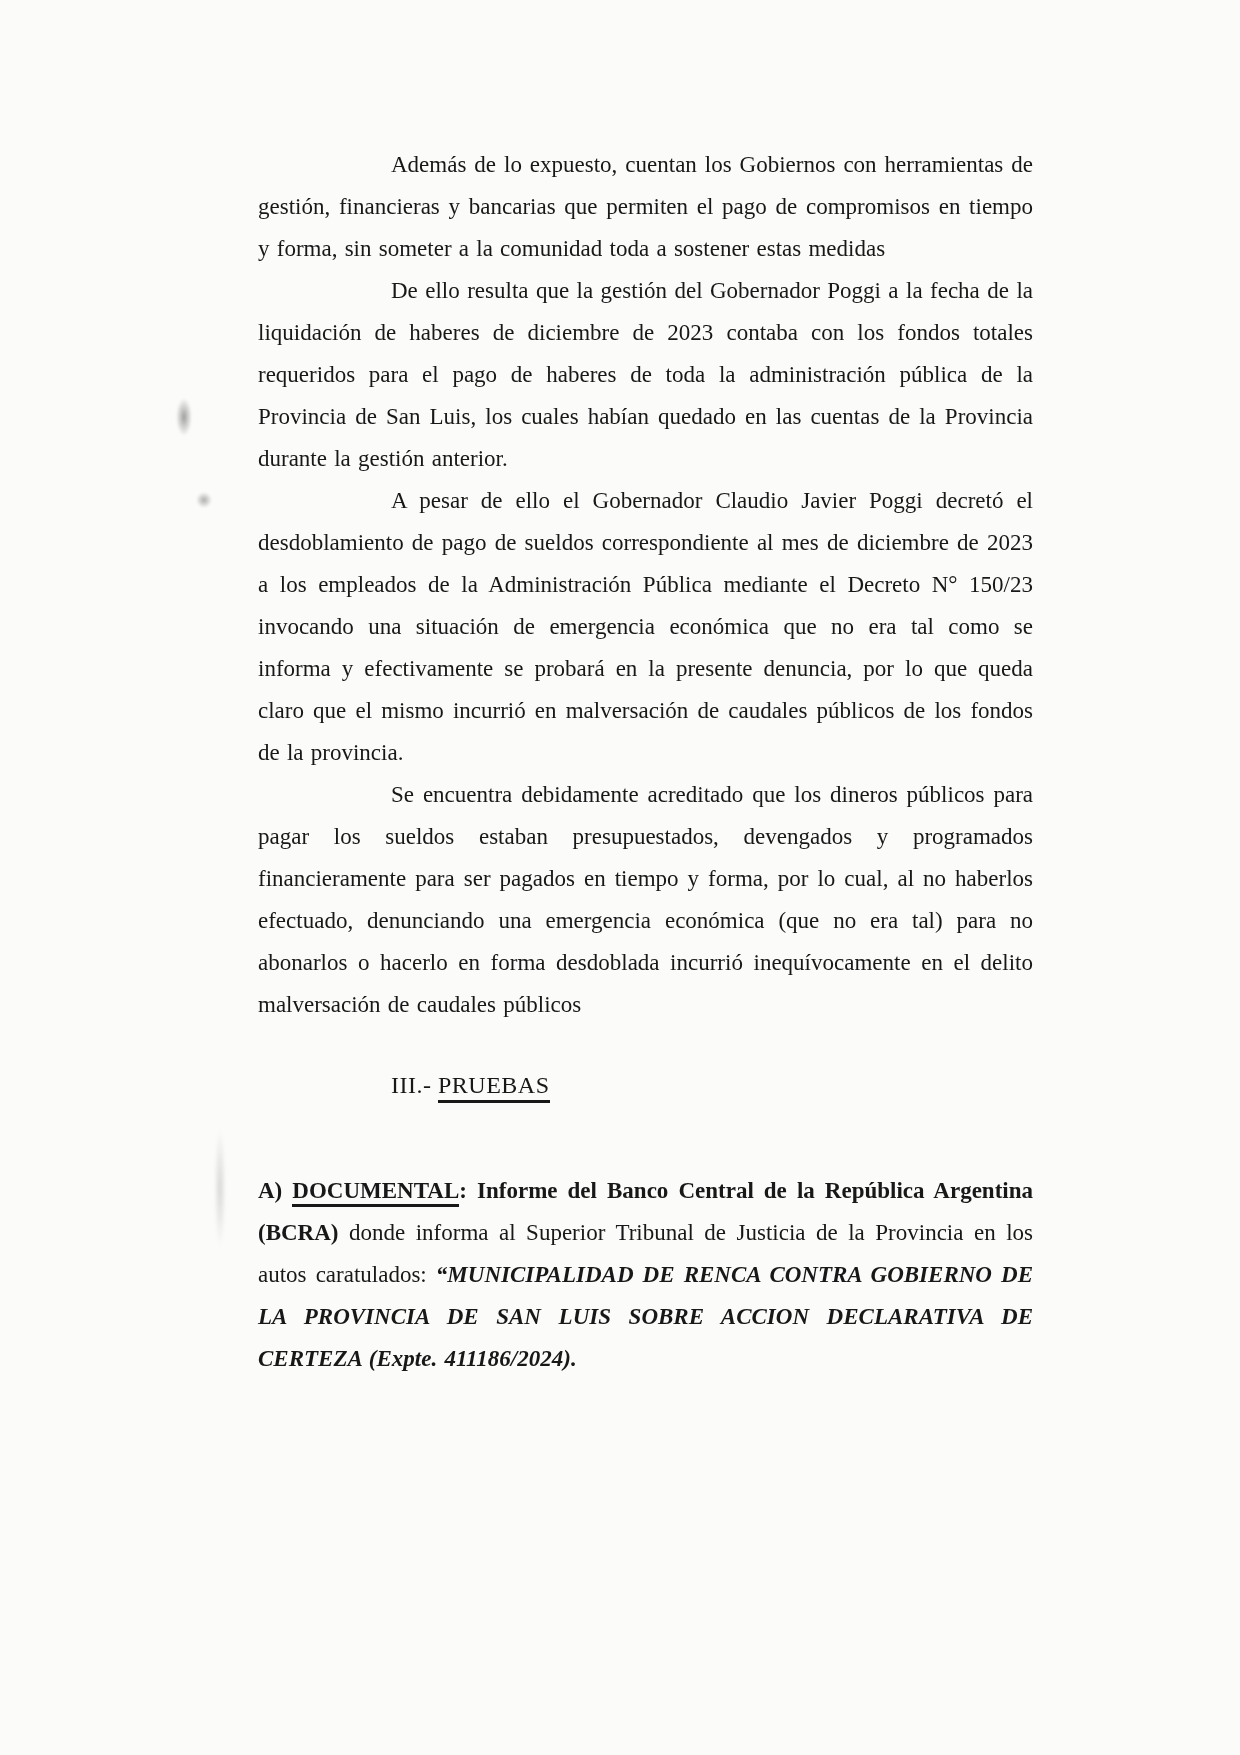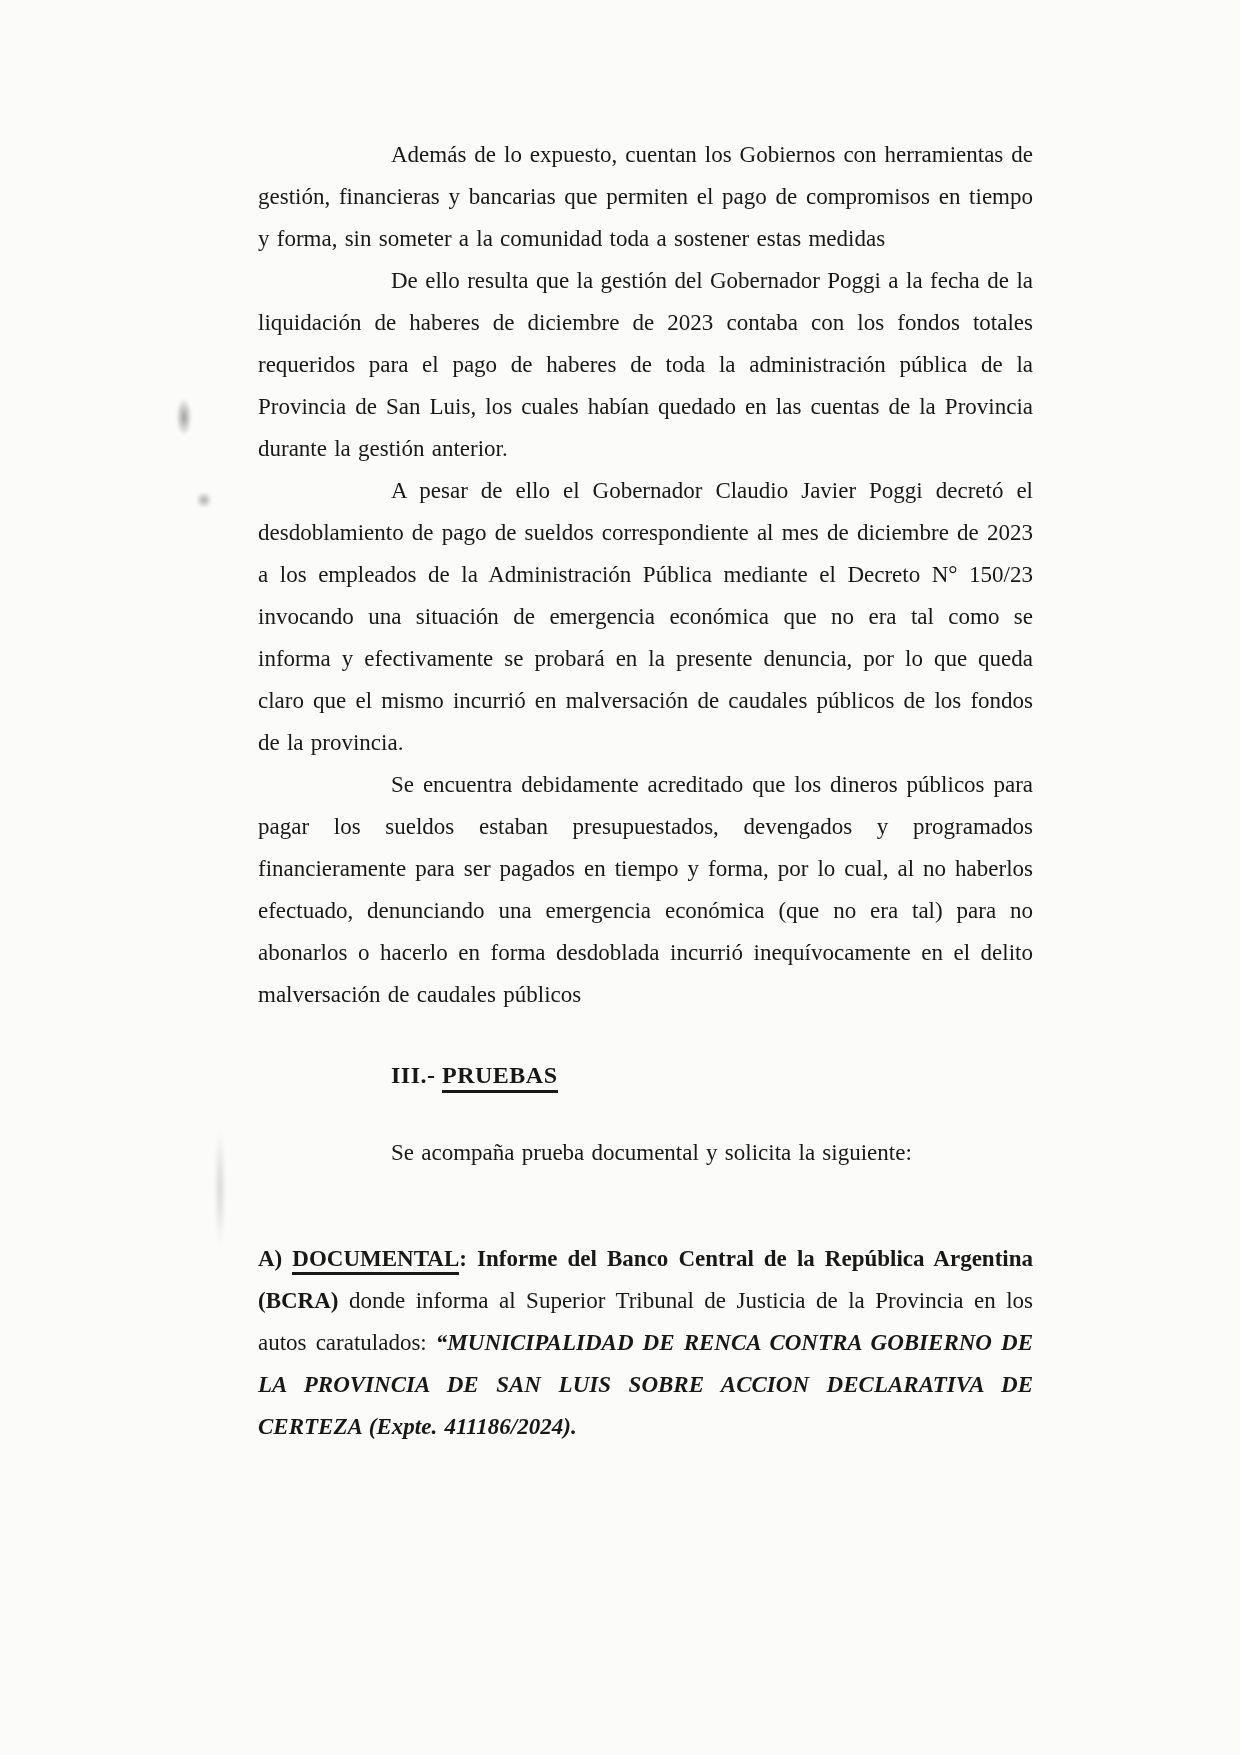--- a/index.html
+++ b/index.html
@@ -12,38 +12,38 @@
     width: 1240px;
     height: 1755px;
     background: #fbfbfa;
     overflow: hidden;
     font-family: "Liberation Serif", "DejaVu Serif", serif;
     color: #181818;
   }
   .content {
     position: absolute;
     left: 258px;
-    top: 134px;
+    top: 144px;
     width: 775px;
   }
   p.body {
     margin: 0;
     font-size: 23px;
     line-height: 42px;
     text-align: justify;
     word-spacing: 1.5px;
   }
   p.indent {
     text-indent: 133px;
   }
   h2.heading {
-    margin: 38px 0 36px 133px;
+    margin: 38px 0 24px 133px;
     font-size: 24px;
     line-height: 42px;
-    font-weight: bold;
+    font-weight: normal;
     letter-spacing: 0.5px;
   }
   .hu {
     border-bottom: 3px solid #181818;
     padding-bottom: 2px;
   }
   p.documental {
     margin-top: 64px;
   }
   .b { font-weight: bold; }
@@ -88,18 +88,17 @@
 
 
     <p class="body indent">De ello resulta que la gestión del Gobernador Poggi a la fecha de la liquidación de haberes de diciembre de 2023 contaba con los fondos totales requeridos para el pago de haberes de toda la administración pública de la Provincia de San Luis, los cuales habían quedado en las cuentas de la Provincia durante la gestión anterior.</p>
 
     <p class="body indent">A pesar de ello el Gobernador Claudio Javier Poggi decretó el desdoblamiento de pago de sueldos correspondiente al mes de diciembre de 2023 a los empleados de la Administración Pública mediante el Decreto N° 150/23 invocando una situación de emergencia económica que no era tal como se informa y efectivamente se probará en la presente denuncia, por lo que queda claro que el mismo incurrió en malversación de caudales públicos de los fondos de la provincia.</p>
 
     <p class="body indent">Se encuentra debidamente acreditado que los dineros públicos para pagar los sueldos estaban presupuestados, devengados y programados financieramente para ser pagados en tiempo y forma, por lo cual, al no haberlos efectuado, denunciando una emergencia económica (que no era tal) para no abonarlos o hacerlo en forma desdoblada incurrió inequívocamente en el delito malversación de caudales públicos</p>
 
     <h2 class="heading"><span>III.- </span><span class="hu">PRUEBAS</span></h2>
 
-    <p class="body indent">Se acompaña prueba documental y solicita la siguiente:</p>
 
     <p class="body documental"><span class="b">A) </span><span class="b u">DOCUMENTAL</span><span class="b">: </span><span class="b">Informe del Banco Central de la República Argentina (BCRA) </span><span>donde informa al Superior Tribunal de Justicia de la Provincia en los autos caratulados: </span><span class="b i">“MUNICIPALIDAD DE RENCA CONTRA GOBIERNO DE LA PROVINCIA DE SAN LUIS SOBRE ACCION DECLARATIVA DE CERTEZA (Expte. 411186/2024).</span></p>
 
   </div>
 </div>
 
 </body></html>

